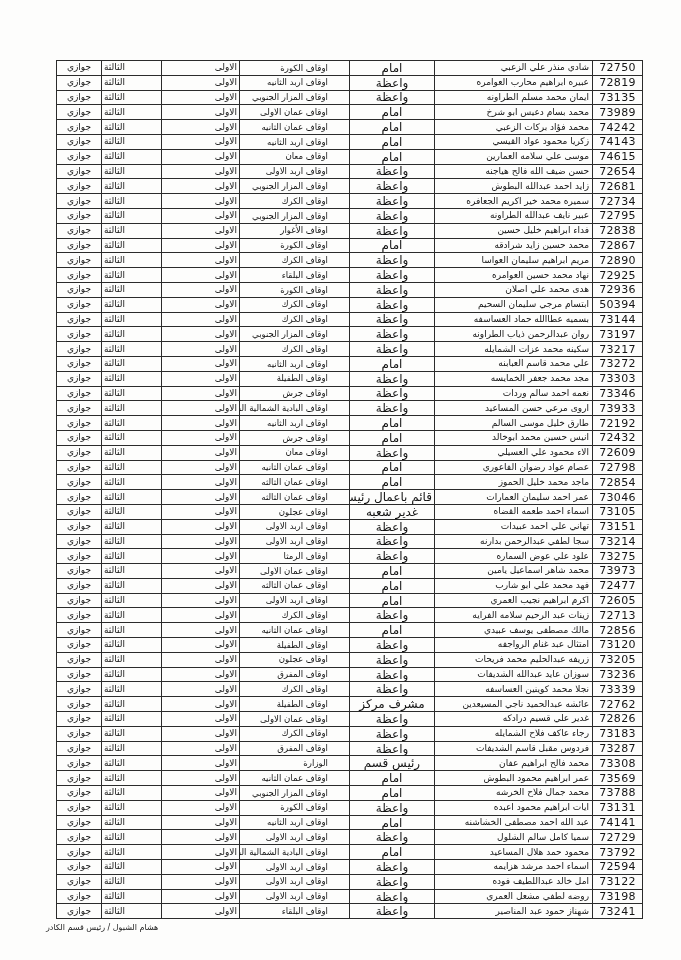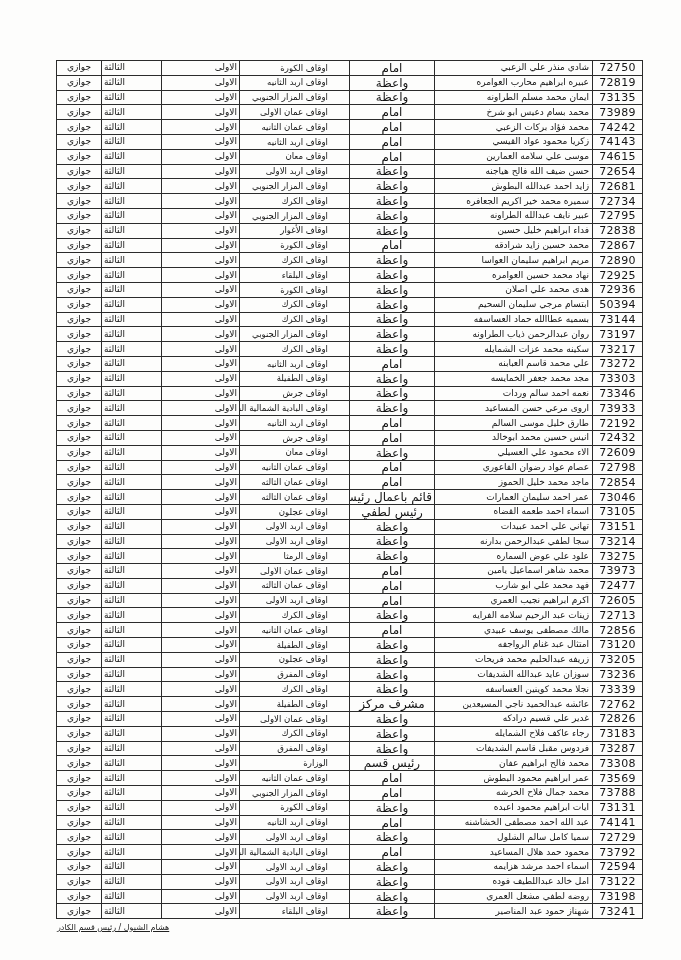--- a/index.html
+++ b/index.html
@@ -47,26 +47,25 @@
   }
   #roster td.col-name{text-align:right;padding-right:3px;}
   #roster td.col-job{text-align:center;font-size:12px;margin-top:34px;}
   #roster td.col-directorate{text-align:right;padding-right:21px;font-size:8.6px;}
   #roster td.col-category{text-align:right;}
   #roster td.col-grade{text-align:left;}
   #roster td.col-passport{text-align:center;}
 
   #footer-sign{
     position:absolute;
-    left:57px;top:923px;
+    left:46px;top:923px;
     font-size:8px;
     color:#222;
     direction:rtl;
     white-space:nowrap;
-    text-decoration:underline;
   }
 </style>
 </head>
 <body>
 
 <div id="page">
 
   <table id="roster">
     <colgroup>
       <col class="c-id">
@@ -344,21 +343,21 @@
           <td class="col-name">عمر احمد سليمان العمارات</td>
           <td class="col-job">قائم باعمال رئيس قسم</td>
           <td class="col-directorate">اوقاف عمان الثالثه</td>
           <td class="col-category">الاولى</td>
           <td class="col-grade">الثالثة</td>
           <td class="col-passport">جوازي</td>
         </tr>
         <tr>
           <td class="col-id">73105</td>
           <td class="col-name">اسماء احمد طعمه القضاه</td>
-          <td class="col-job">رئيس لطفي</td>
+          <td class="col-job">غدير شعبه</td>
           <td class="col-directorate">اوقاف عجلون</td>
           <td class="col-category">الاولى</td>
           <td class="col-grade">الثالثة</td>
           <td class="col-passport">جوازي</td>
         </tr>
         <tr>
           <td class="col-id">73151</td>
           <td class="col-name">تهاني علي احمد عبيدات</td>
           <td class="col-job">واعظة</td>
           <td class="col-directorate">اوقاف اربد الاولى</td>

